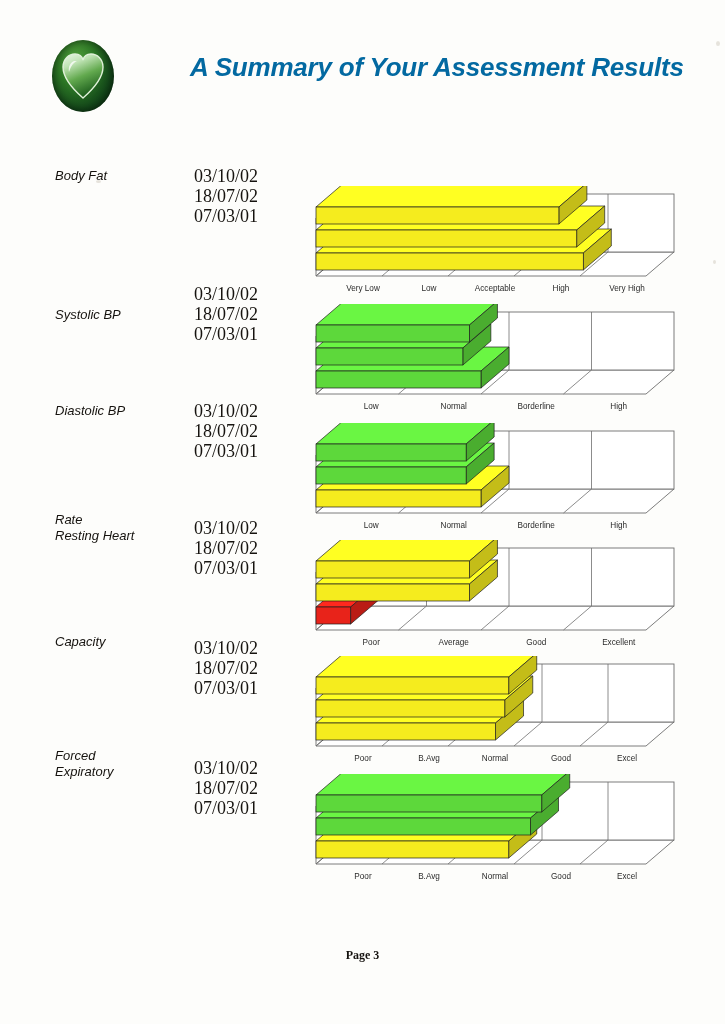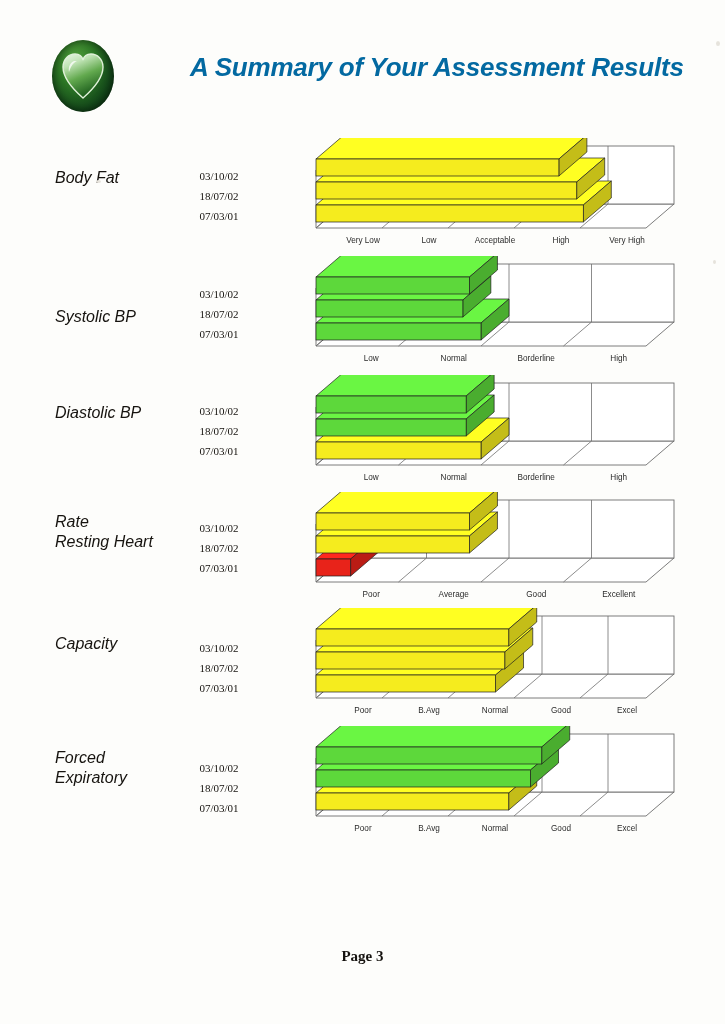--- a/index.html
+++ b/index.html
@@ -27,42 +27,42 @@
     position:absolute; left:190px; top:18px; width:500px;
     font-size:26px; font-weight:bold; font-style:italic;
     letter-spacing:-.2px;
     color:#0369a1;
   }
 
   
   .row { position:absolute; left:0; width:725px; }
   .row-label {
     position:absolute; left:55px; top:0; width:190px;
-    font-size:16px; font-style:italic; color:#16130f;
+    font-size:13px; font-style:italic; color:#16130f;
     line-height:1.23;
   }
   .dates {
-    position:absolute; width:78px; text-align:center;
+    position:absolute; width:78px; text-align:right;
     font-family:"Liberation Serif", serif;
-    font-size:11px; color:#16130f; line-height:1;
+    font-size:18px; color:#16130f; line-height:1;
   }
   .dates div { height:20px; line-height:20px; white-space:nowrap; }
-  .chart { position:absolute; }
+  .chart { position:absolute;margin-top:48px; }
   .chart svg { display:block; }
   .axlabel {
     font-family:"Liberation Sans", sans-serif;
     font-size:8.2px; fill:#2b2b2b;
   }
 
   
   .footer {
     position:absolute; left:0; top:948px; width:725px;
     text-align:center;
     font-family:"Liberation Serif", serif;
-    font-size:15px; font-weight:bold; color:#15120f;
+    font-size:12px; font-weight:bold; color:#15120f;
   }
   .speck { position:absolute; background:#e6e3dc; border-radius:50%; }
 </style>
 </head>
 <body>
 
 <div class="page">
 
   <div class="header">
     <div class="logo">

